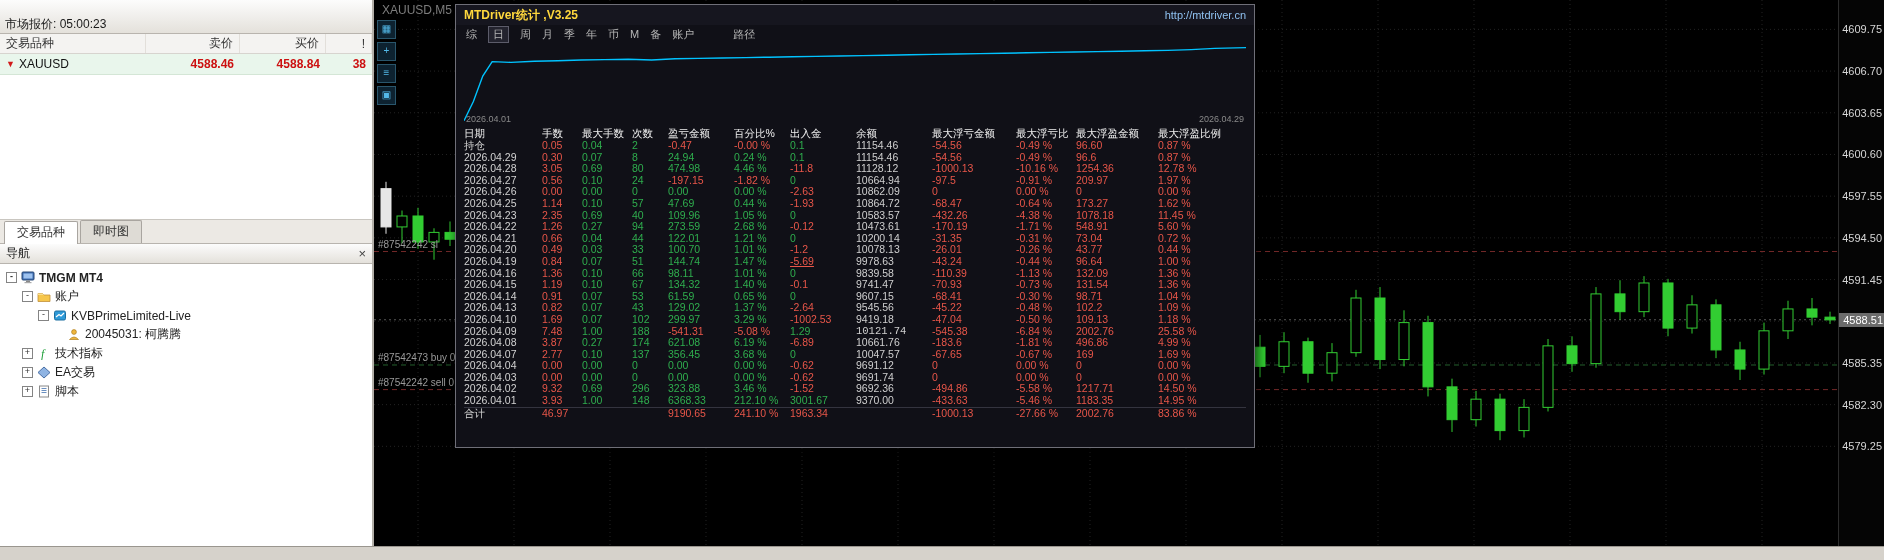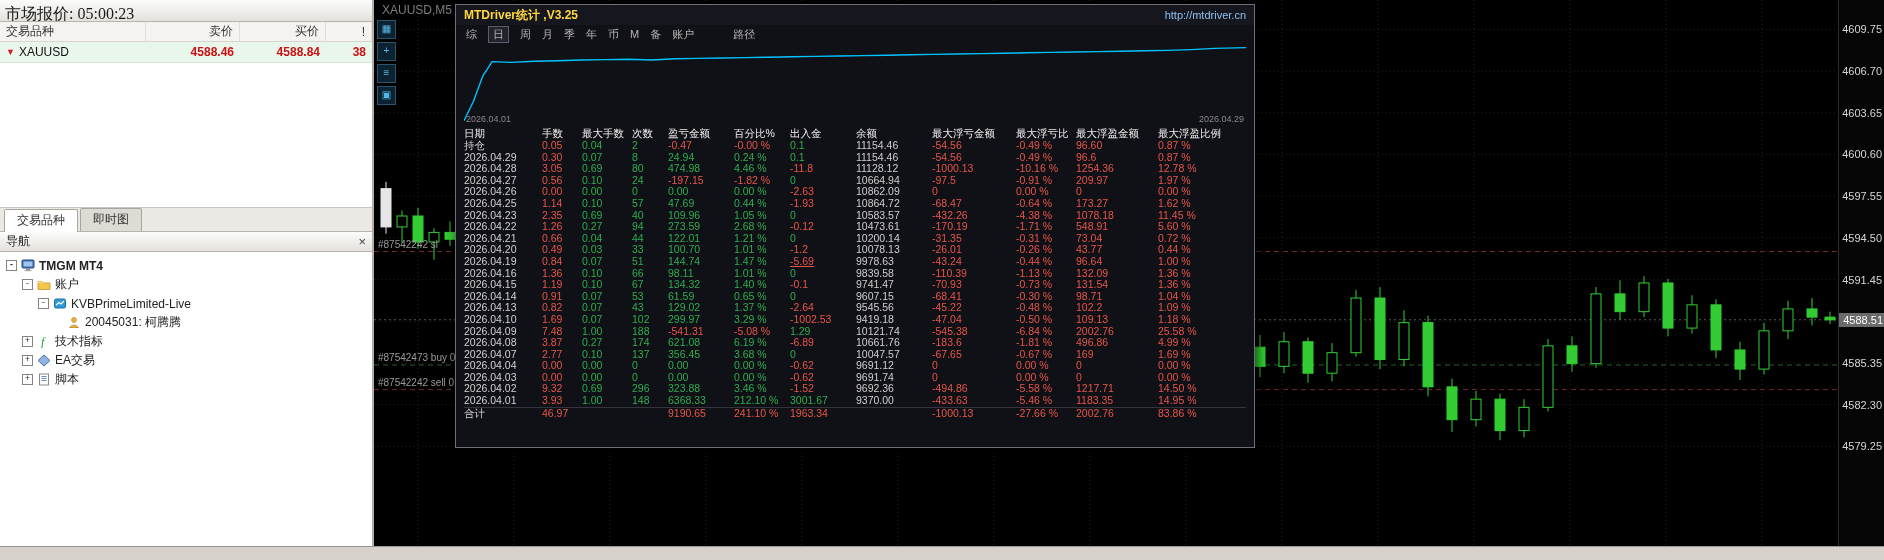--- a/index.html
+++ b/index.html
@@ -19,21 +19,21 @@
   .price-axis{position:absolute;left:1838px;top:0;width:46px;height:546px;background:#050505;
               border-left:1px solid #2c2c2c;z-index:3;}
   .axis-label{position:absolute;right:3px;color:#d6d6d6;font-size:11px;}
   .price-box{position:absolute;left:0;right:0;background:#6b6b6b;color:#fff;font-size:11px;
              padding:1px 2px;text-align:right;}
 
   
   .left-panel{position:absolute;left:0;top:0;width:372px;height:546px;background:#f0f0f0;
               border-right:2px solid #b3afa8;display:flex;flex-direction:column;z-index:6;}
   .mw-titlebar{height:17px;background:linear-gradient(#fcfcfc,#e4e1db);border-bottom:1px solid #b8b4ae;
-               font-size:16px;color:#1a1a1a;padding:4px 5px 0;font-family:Liberation Serif, serif;}
+               font-size:12px;color:#1a1a1a;padding:16px 5px 0;}
   .mw-header{display:grid;grid-template-columns:146px 94px 86px 1fr;height:19px;background:#f4f3f1;
              border-bottom:1px solid #d7d4cf;font-size:12px;color:#333;align-items:center;}
   .mw-header span{padding:0 6px;border-right:1px solid #e2dfda;height:100%;display:flex;align-items:center;}
   .mw-header .num{justify-content:flex-end;}
   .mw-row{display:grid;grid-template-columns:146px 94px 86px 1fr;height:20px;background:#e9f6ec;
           border-bottom:1px solid #d4e6d6;font-size:12px;align-items:center;cursor:pointer;}
   .mw-row .sym{padding:0 6px;color:#111;display:flex;align-items:center;gap:4px;}
   .mw-row .arr{color:#d11a1a;font-size:9px;}
   .mw-row .num{text-align:right;padding:0 6px;color:#cc1111;font-weight:bold;}
   .mw-filler{height:144px;background:#fff;border-bottom:1px solid #c9c6c0;}
@@ -637,21 +637,21 @@
           <span style="color: rgb(232, 86, 73);">1.18 %</span>
         </div>
         <div class="srow">
           <span style="color: rgb(210, 210, 210);">2026.04.09</span>
           <span style="color: rgb(232, 86, 73);">7.48</span>
           <span style="color: rgb(47, 174, 78);">1.00</span>
           <span style="color: rgb(47, 174, 78);">188</span>
           <span style="color: rgb(232, 86, 73);">-541.31</span>
           <span style="color: rgb(232, 86, 73);">-5.08 %</span>
           <span style="color: rgb(47, 174, 78);">1.29</span>
-          <span style="color: rgb(207, 207, 207);">10121.74</span>
+          <span style="color: rgb(207, 207, 207); font-family: Liberation Mono, monospace;">10121.74</span>
           <span style="color: rgb(232, 86, 73);">-545.38</span>
           <span style="color: rgb(232, 86, 73);">-6.84 %</span>
           <span style="color: rgb(232, 86, 73);">2002.76</span>
           <span style="color: rgb(232, 86, 73);">25.58 %</span>
         </div>
         <div class="srow">
           <span style="color: rgb(210, 210, 210);">2026.04.08</span>
           <span style="color: rgb(232, 86, 73);">3.87</span>
           <span style="color: rgb(47, 174, 78);">0.27</span>
           <span style="color: rgb(47, 174, 78);">174</span>

